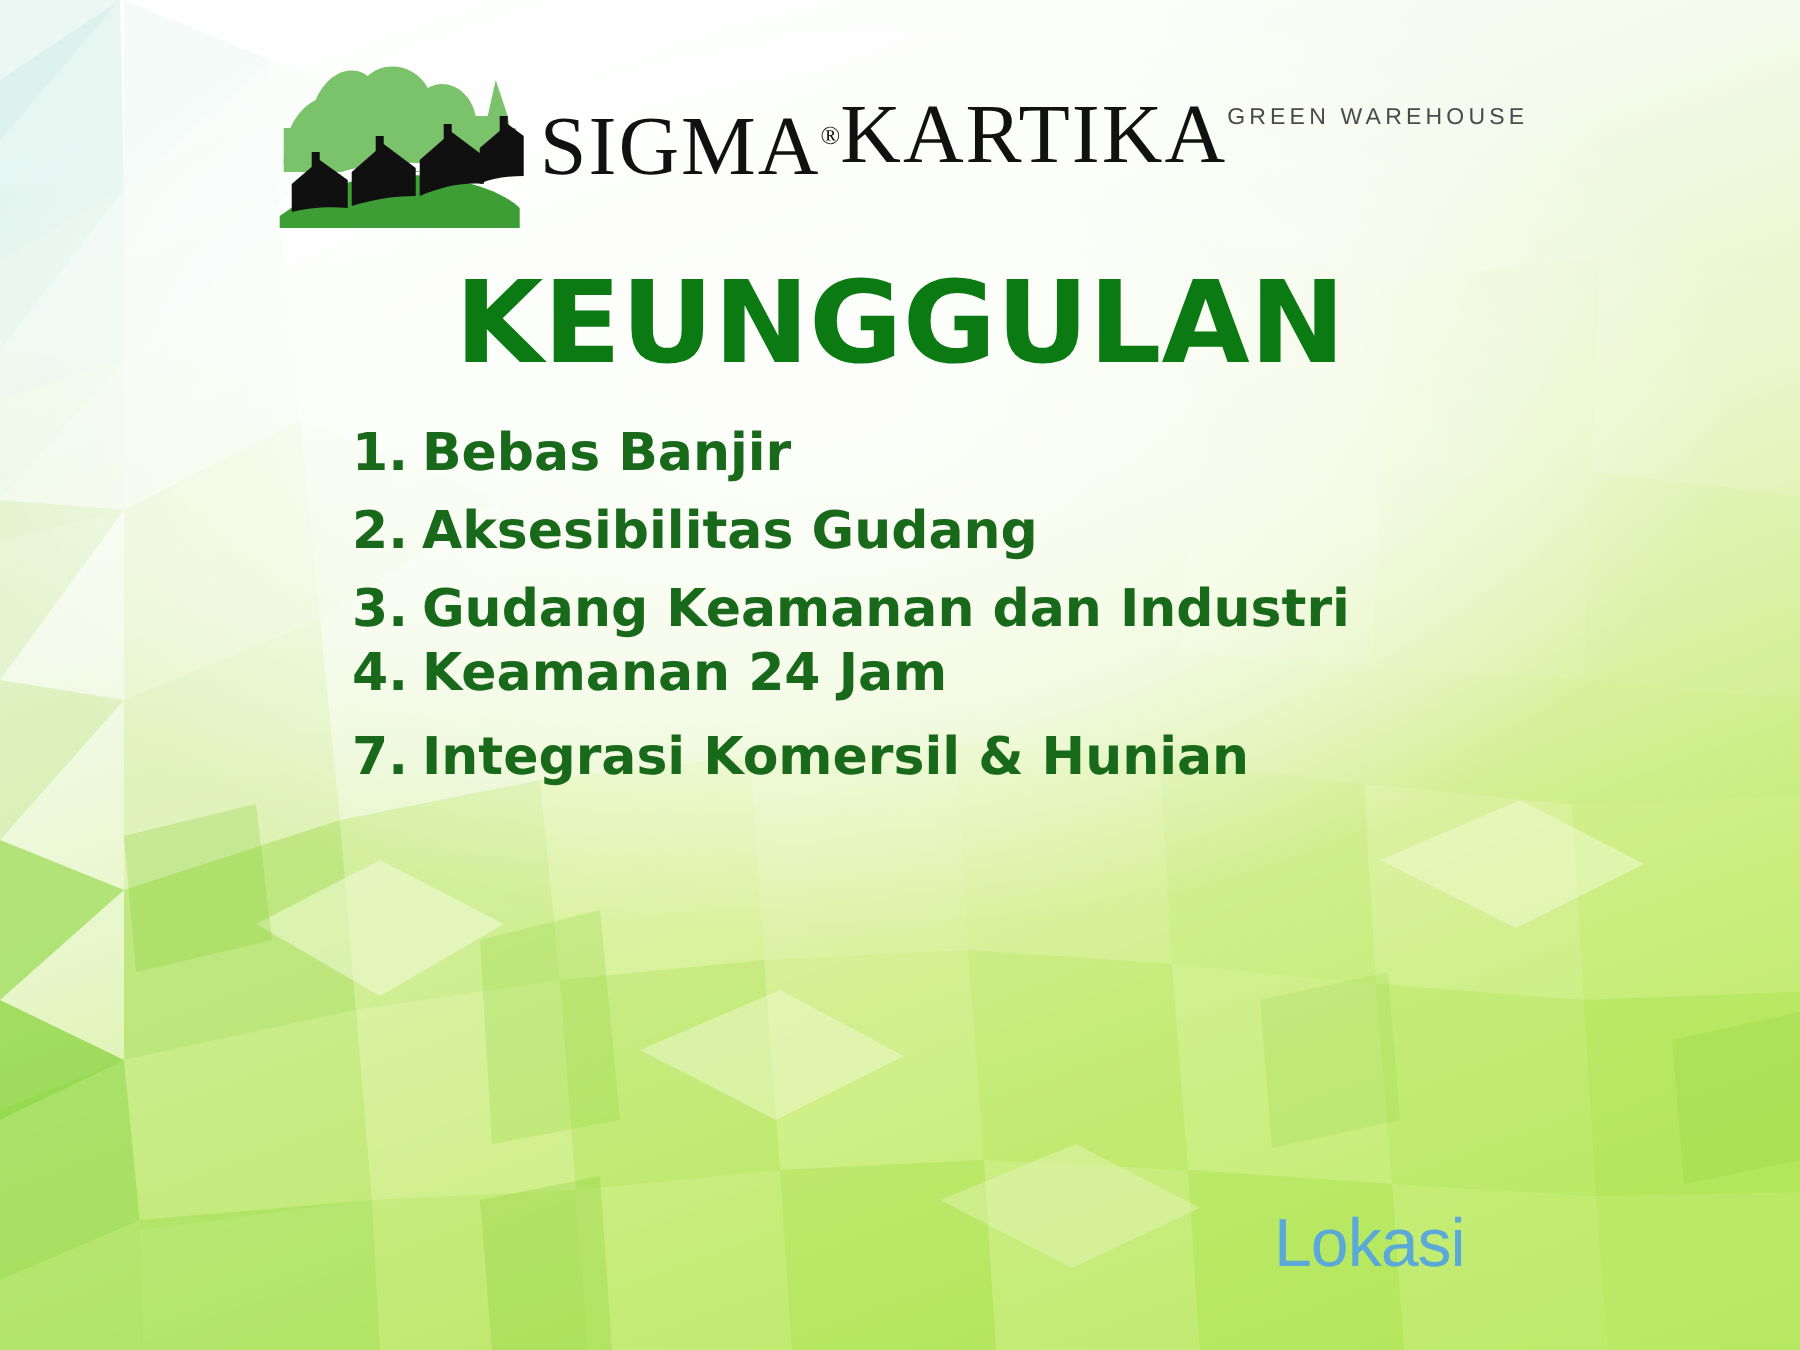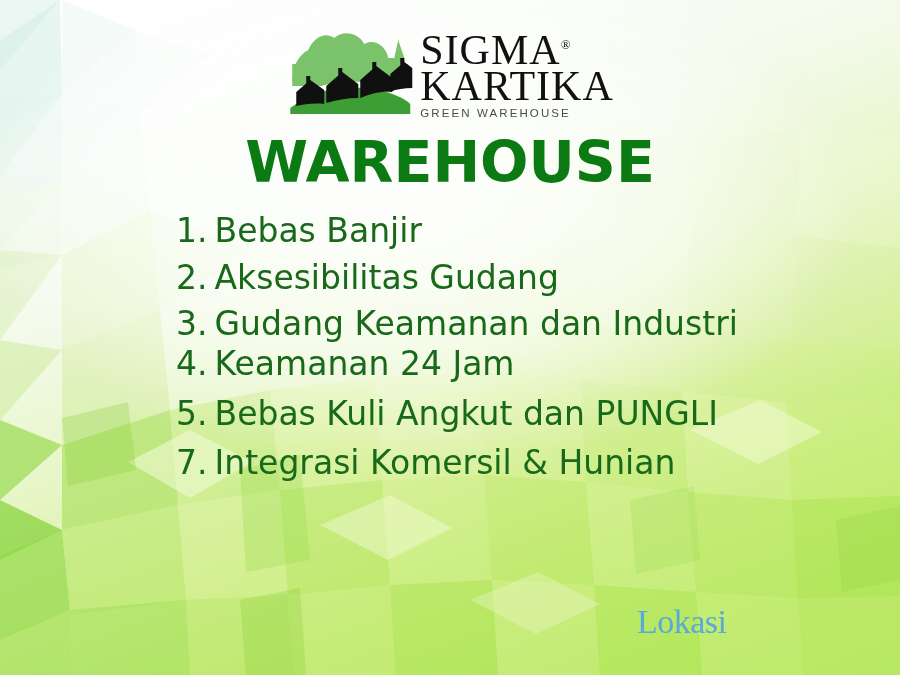--- a/index.html
+++ b/index.html
@@ -29,21 +29,21 @@
     background:radial-gradient(ellipse 70% 55% at 46% 30%, rgba(255,255,255,.88) 0%, rgba(255,255,255,.55) 42%, rgba(255,255,255,0) 72%);
   }
 
   
   .logo{
     position:absolute;left:50%;top:24px;transform:translateX(-50%);
     display:flex;align-items:center;gap:6px;
   }
   .logo-mark{width:128px;height:96px;display:block;}
   .logo-type{
-    display:flex;flex-direction:column;align-items:flex-start;
+    display:flex;flex-direction:row;align-items:flex-start;
     line-height:1;padding-top:4px;
   }
   .logo-sigma{
     font-family:"Liberation Serif", serif;
     font-size:42px;letter-spacing:1px;color:#111;
     position:relative;white-space:nowrap;
   }
   .logo-sigma .reg{
     font-size:13px;vertical-align:super;letter-spacing:0;
   }
@@ -70,35 +70,36 @@
     line-height:1;
   }
 
   
   .list{
     position:absolute;left:176px;top:213px;
     display:flex;flex-direction:column;
   }
   .item{
     font-family:"DejaVu Sans", sans-serif;
-    font-size:33px;
+    font-size:26px;
     color:#19691a;
     line-height:1.08;
     white-space:nowrap;
     margin-bottom:11px;
+    font-weight:bold;
   }
   .item.tight{margin-bottom:4px;}
   .item.loose{margin-bottom:14px;}
   .item .num{margin-right:7px;}
 
   
   .watermark{
     position:absolute;left:637px;top:605px;
     display:flex;align-items:center;
-    font-family:Liberation Serif, serif;
+    font-family:Liberation Sans, sans-serif;
     font-size:34px;line-height:1;
   }
   .wm-lokasi{color:#5aa9d8;letter-spacing:-.5px;}
   .wm-hunian{
     background:#4e9fd3;color:#f2f6f0;font-weight:bold;
     padding:2px 7px 4px 4px;border-radius:3px;letter-spacing:-.3px;
   }
 </style>
 </head>
 <body>
@@ -215,38 +216,35 @@
         <rect x="114" y="34" width="4" height="8"></rect>
       </g>
     </svg>
     <div class="logo-type">
       <div class="logo-sigma"><span>SIGMA</span><span class="reg">®</span></div>
       <div class="logo-kartika">KARTIKA</div>
       <div class="logo-tag">GREEN WAREHOUSE</div>
     </div>
   </div>
 
-  <div class="title">WAREHOUSE</div>
+  <div class="title">KEUNGGULAN</div>
 
   <div class="list">
     <div class="item">
       <span class="num">1.</span><span>Bebas Banjir</span>
     </div>
     <div class="item">
       <span class="num">2.</span><span>Aksesibilitas Gudang</span>
     </div>
     <div class="item tight">
       <span class="num">3.</span><span>Gudang Keamanan dan Industri</span>
     </div>
     <div class="item loose">
       <span class="num">4.</span><span>Keamanan 24 Jam</span>
     </div>
-    <div class="item loose">
-      <span class="num">5.</span><span>Bebas Kuli Angkut dan PUNGLI</span>
-    </div>
     <div class="item">
       <span class="num">7.</span><span>Integrasi Komersil &amp; Hunian</span>
     </div>
   </div>
 
   <div class="watermark">
     <span class="wm-lokasi">Lokasi</span>
   </div>
 
 </div>

